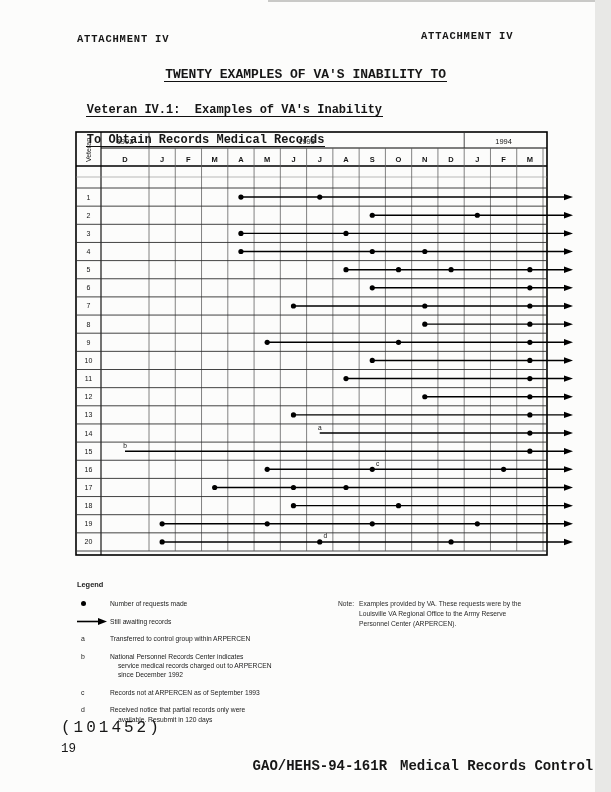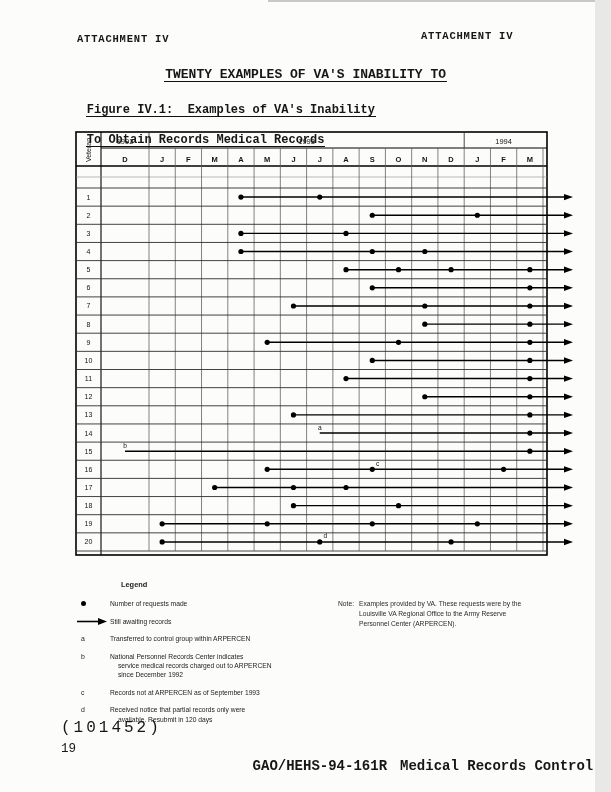--- a/index.html
+++ b/index.html
@@ -9,21 +9,21 @@
   .txt{position:absolute;z-index:2;white-space:pre;}
   .hairline{position:absolute;left:268px;top:0;width:343px;height:2px;background:#c9c9c7;z-index:2;}
   .att{font-size:10.5px;font-weight:700;letter-spacing:0.8px;}
   .att-l{left:77px;top:33px;}
   .att-r{left:421px;top:30px;}
   .title-wrap{left:0;top:54px;width:580px;text-align:center;font-size:13px;font-weight:700;line-height:13.5px;}
   .u{display:inline-block;border-bottom:1.6px solid #111;padding:0 1px 0px 1px;margin-bottom:1px;line-height:12px;}
   .figcap{left:57px;top:88px;font-size:12px;font-weight:700;line-height:14.5px;}
   .figcap .u{line-height:12.5px;}
   .sans{font-family:"Liberation Sans",sans-serif;}
-  .legend-title{left:77px;top:580px;font-size:7.4px;font-weight:700;color:#1c1c1c;margin-left:44px;}
+  .legend-title{left:77px;top:580px;font-size:7.4px;font-weight:700;color:#1c1c1c;}
   #legend-items{position:absolute;left:77px;top:599px;width:270px;height:130px;z-index:2;}
   .lg-item{position:absolute;left:0;width:270px;font-size:6.7px;line-height:9.4px;color:#222;
            font-family:"Liberation Sans",sans-serif;}
   .lg-sym{position:absolute;left:0;width:30px;top:0;}
   .lg-dot{position:absolute;left:4px;top:1.5px;width:5px;height:5px;border-radius:50%;background:#000;}
   .lg-letter{position:absolute;left:4px;top:0;font-size:6.9px;color:#222;}
   .lg-lines{margin-left:33px;}
   .lg-lines .cont{margin-left:8px;}
   #note{position:absolute;left:338px;top:599px;width:220px;z-index:2;font-size:6.7px;line-height:9.8px;
         color:#2a2a2a;font-family:"Liberation Sans",sans-serif;}
@@ -41,21 +41,21 @@
   <div class="hairline"></div>
 
   <div class="txt att att-l">ATTACHMENT IV</div>
   <div class="txt att att-r">ATTACHMENT IV</div>
 
   <div class="txt title-wrap">
     <span class="u">TWENTY EXAMPLES OF VA'S INABILITY TO</span><br>
   </div>
 
   <div class="txt figcap">
-    <span class="u">Figure IV.1:  Examples of VA's Inability</span><br>
+    <span class="u">Veteran IV.1:  Examples of VA's Inability</span><br>
     <span class="u">To Obtain Records Medical Records</span>
   </div>
 
   <svg id="chart" width="611" height="792" font-family="Liberation Sans, sans-serif">
       <rect x="76" y="132" width="471" height="423" fill="none" stroke="#000" stroke-width="1.6"></rect>
       <line x1="101" y1="132" x2="101" y2="555" stroke="#000" stroke-width="1.1"></line>
       <line x1="101" y1="148" x2="547" y2="148" stroke="#000" stroke-width="1.1"></line>
       <line x1="76" y1="166" x2="547" y2="166" stroke="#000" stroke-width="1.3"></line>
       <line x1="76" y1="177" x2="547" y2="177" stroke="#8a8a8a" stroke-width="0.6"></line>
       <line x1="76" y1="551" x2="547" y2="551" stroke="#333" stroke-width="0.9"></line>

